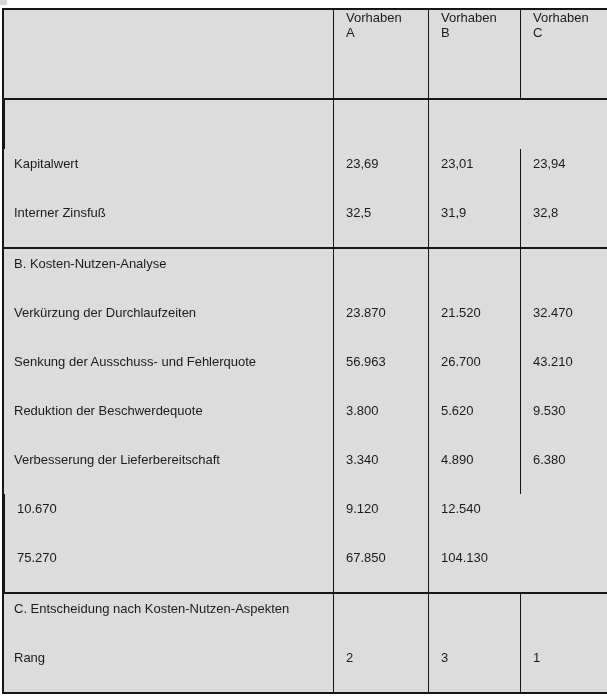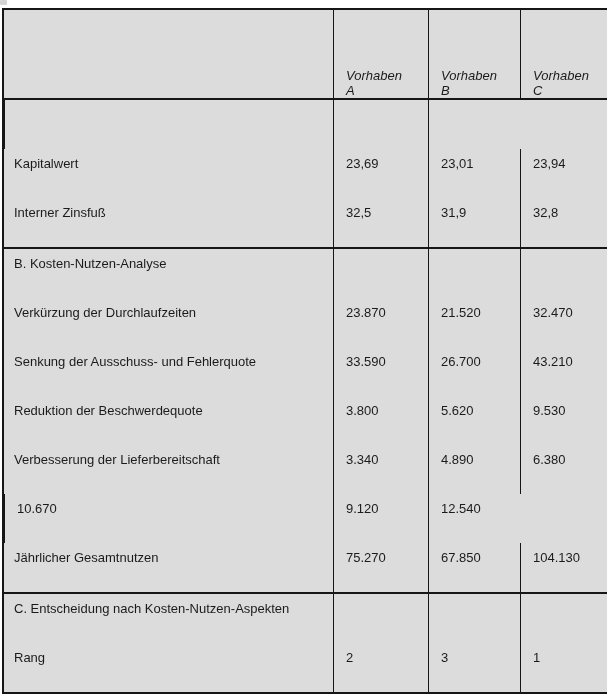--- a/index.html
+++ b/index.html
@@ -48,23 +48,22 @@
     padding: 7px 6px 0 10px;
     overflow: hidden;
     white-space: nowrap;
   }
   .cell.val {
     border-left: 1.5px solid var(--grid-border);
     padding-left: 12px;
   }
   .header-row .cell {
     display: flex;
-    align-items: flex-end;
+    align-items: flex-start;
     padding-top: 0;
-    font-style: italic;
   }
   .header-row .cell .wrap {
     display: block;
     width: 66px;
     white-space: normal;
   }
 </style>
 </head>
 <body>
 
@@ -114,21 +113,21 @@
         <div class="cell val"></div>
       </div>
       <div class="t-row">
         <div class="cell">Verkürzung der Durchlaufzeiten</div>
         <div class="cell val">23.870</div>
         <div class="cell val">21.520</div>
         <div class="cell val">32.470</div>
       </div>
       <div class="t-row">
         <div class="cell">Senkung der Ausschuss- und Fehlerquote</div>
-        <div class="cell val">33.590</div>
+        <div class="cell val">56.963</div>
         <div class="cell val">26.700</div>
         <div class="cell val">43.210</div>
       </div>
       <div class="t-row">
         <div class="cell">Reduktion der Beschwerdequote</div>
         <div class="cell val">3.800</div>
         <div class="cell val">5.620</div>
         <div class="cell val">9.530</div>
       </div>
       <div class="t-row">
@@ -136,21 +135,20 @@
         <div class="cell val">3.340</div>
         <div class="cell val">4.890</div>
         <div class="cell val">6.380</div>
       </div>
       <div class="t-row">
         <div class="cell val">10.670</div>
         <div class="cell val">9.120</div>
         <div class="cell val">12.540</div>
       </div>
       <div class="t-row">
-        <div class="cell">Jährlicher Gesamtnutzen</div>
         <div class="cell val">75.270</div>
         <div class="cell val">67.850</div>
         <div class="cell val">104.130</div>
       </div>
     </div>
 
     <div class="section">
       <div class="t-row">
         <div class="cell">C. Entscheidung nach Kosten-Nutzen-Aspekten</div>
         <div class="cell val"></div>

